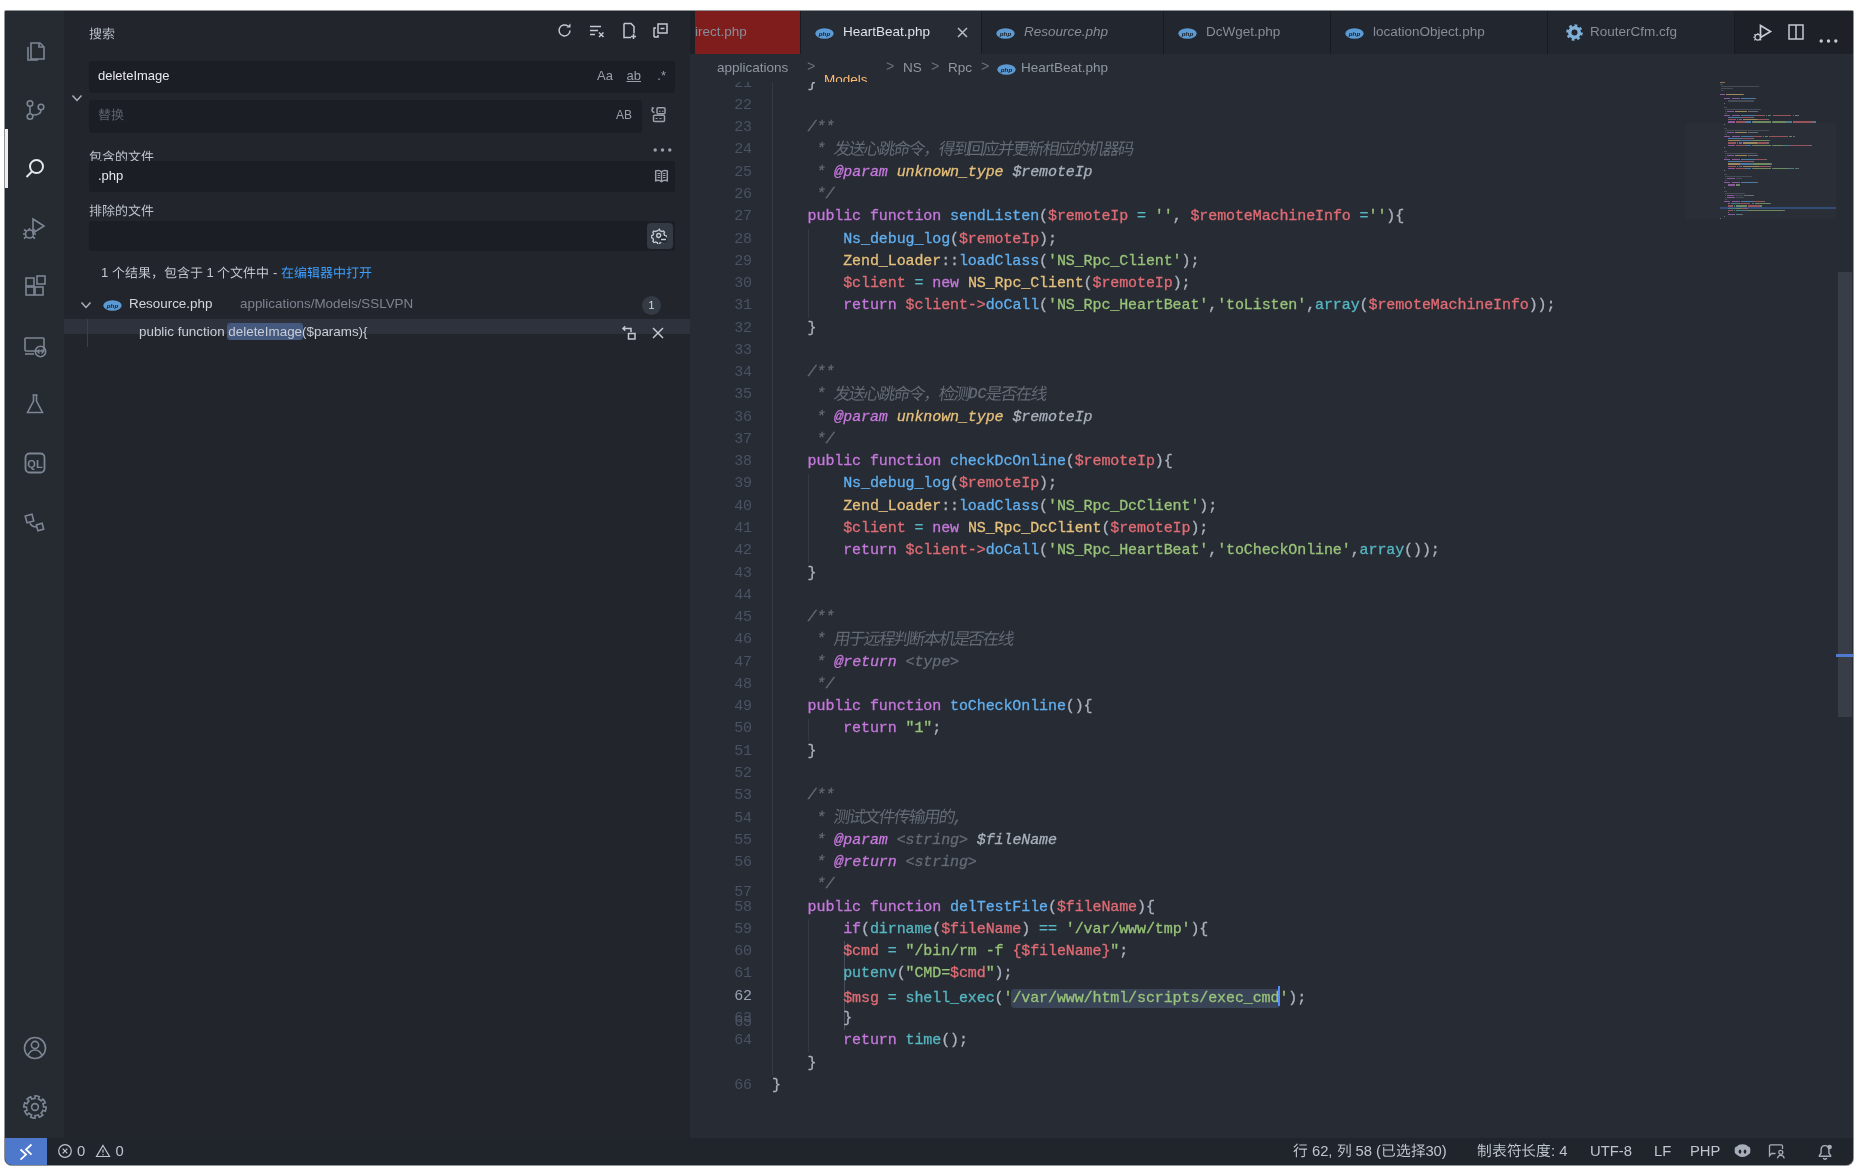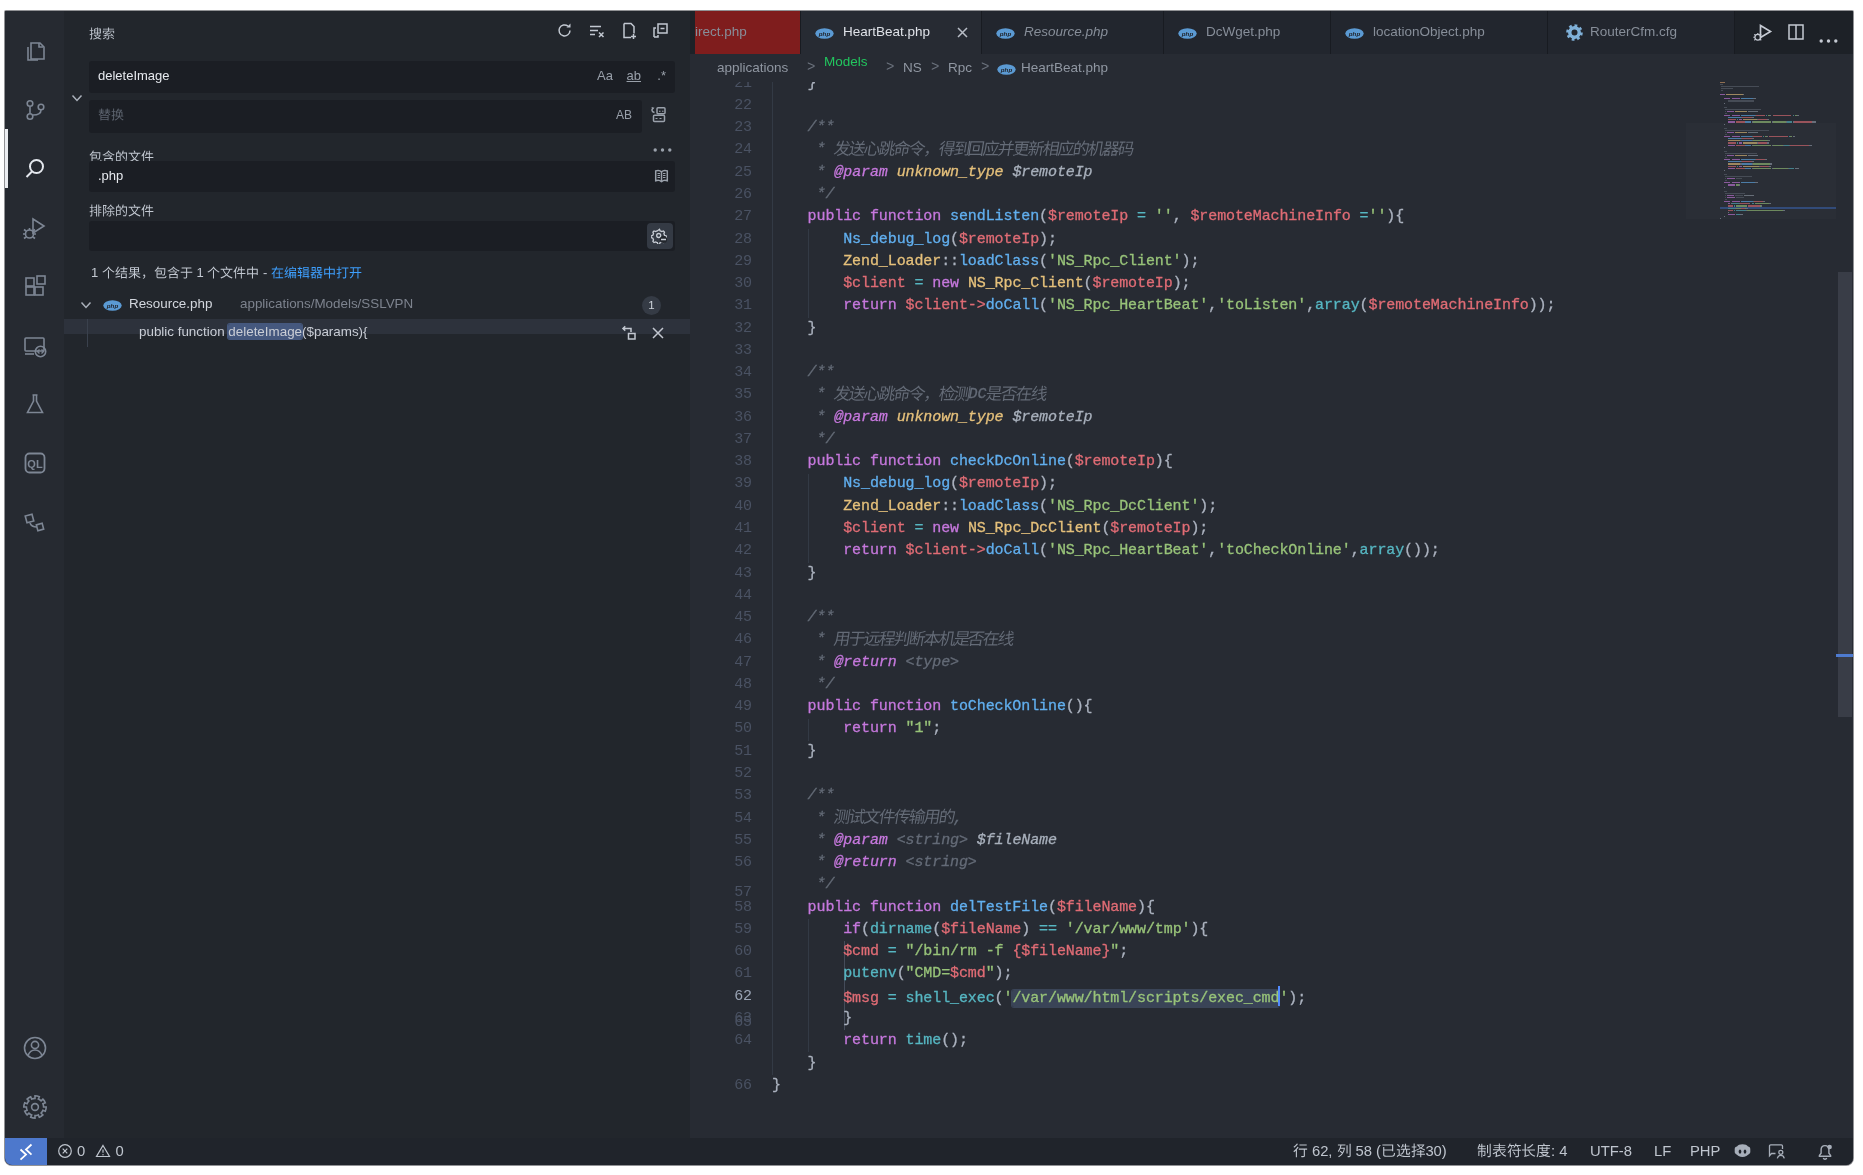--- a/index.html
+++ b/index.html
@@ -10,21 +10,21 @@
 .aicon.on{color:#e4e8ee}
 .aind{position:absolute;left:0;top:118px;width:2.5px;height:59px;background:#eceef2}
 .sbar{position:absolute;left:59px;top:0;width:626px;height:1127px;background:#22262c;font-size:13.4px;color:#c3c9d2}
 .sbar .ttl{position:absolute;left:25px;top:15px;font-size:13px;color:#bcc2cb}
 .hic{position:absolute;top:11px;width:17px;height:17px;color:#c2c8d1}
 .inp{position:absolute;left:25px;width:586px;background:#1b1e24;border-radius:3px;color:#dde1e7;font-size:13px}
 .inp .ph{color:#5d646f}
 .inp .txt{position:absolute;left:9px;top:7px}
 .iic{position:absolute;width:17px;height:17px;color:#9aa1ab}
 .lbl{position:absolute;left:25px;font-size:13px;color:#c3c9d2}
-.res{position:absolute;left:27px;font-size:13px;color:#c3c9d2}
+.res{position:absolute;left:37px;font-size:13px;color:#c3c9d2}
 .lnk{color:#3ea0ff}
 .frow{position:absolute;left:0;width:626px;height:27.5px}
 .mrow{position:absolute;left:0;width:626px;height:15px;background:#2d323c}
 .badge{position:absolute;border-radius:10px;background:#353b45;color:#cfd4db;font-size:11.5px;text-align:center}
 .tstrip{position:absolute;left:685px;top:0;width:1163px;height:43px;background:#1d2127}
 .tab{position:absolute;top:0;height:43px;border-right:1px solid #181b21;font-size:13.5px;color:#878e99}
 .tab .lab{position:absolute;top:12.5px;white-space:nowrap}
 .tab.act{background:#272b33;color:#dfe2e8}
 .tab.inact{background:#22262e}
 .crumbs{position:absolute;left:685px;top:43px;width:1163px;height:28px;background:#272b33;font-size:13.5px;color:#8f96a1}
@@ -376,21 +376,21 @@
           </svg></div>
         <div style="position:absolute;left:1129px;top:19px;width:20px;height:6px;color:#c5cad3"><svg width="20" height="6" viewBox="0 0 20 6" fill="none">
             <circle cx="2.2" cy="3" r="1.7" fill="currentColor"></circle>
             <circle cx="9.5" cy="3" r="1.7" fill="currentColor"></circle>
             <circle cx="16.8" cy="3" r="1.7" fill="currentColor"></circle>
           </svg></div>
       </div>
       <div class="crumbs">
         <span style="position:absolute;left:27px;top:6px;color:#9097a2">applications</span>
         <span style="position:absolute;left:117px;top:5px;color:#6a717c;font-size:14px;font-family:'Liberation Mono',monospace">&gt;</span>
-        <span style="position:absolute;left:134px;top:0;color:#22c55e">Models</span>
+        <span style="position:absolute;left:134px;top:18px;color:#fdba74">Models</span>
         <span style="position:absolute;left:196px;top:5px;color:#6a717c;font-size:14px;font-family:'Liberation Mono',monospace">&gt;</span>
         <span style="position:absolute;left:213px;top:6px;color:#9097a2">NS</span>
         <span style="position:absolute;left:241px;top:5px;color:#6a717c;font-size:14px;font-family:'Liberation Mono',monospace">&gt;</span>
         <span style="position:absolute;left:258px;top:6px;color:#9097a2">Rpc</span>
         <span style="position:absolute;left:291px;top:5px;color:#6a717c;font-size:14px;font-family:'Liberation Mono',monospace">&gt;</span>
         <div style="position:absolute;left:307px;top:9px"><svg width="19" height="11" viewBox="0 0 19 11">
             <ellipse cx="9.5" cy="5.5" rx="9.2" ry="5.2" fill="#5b9ad3"></ellipse>
             <text x="9.5" y="8" font-family="Liberation Sans" font-size="6.2" font-weight="bold" font-style="italic" fill="#20242b" text-anchor="middle">php</text>
           </svg></div>
         <span style="position:absolute;left:331px;top:6px;color:#9097a2">HeartBeat.php</span>

